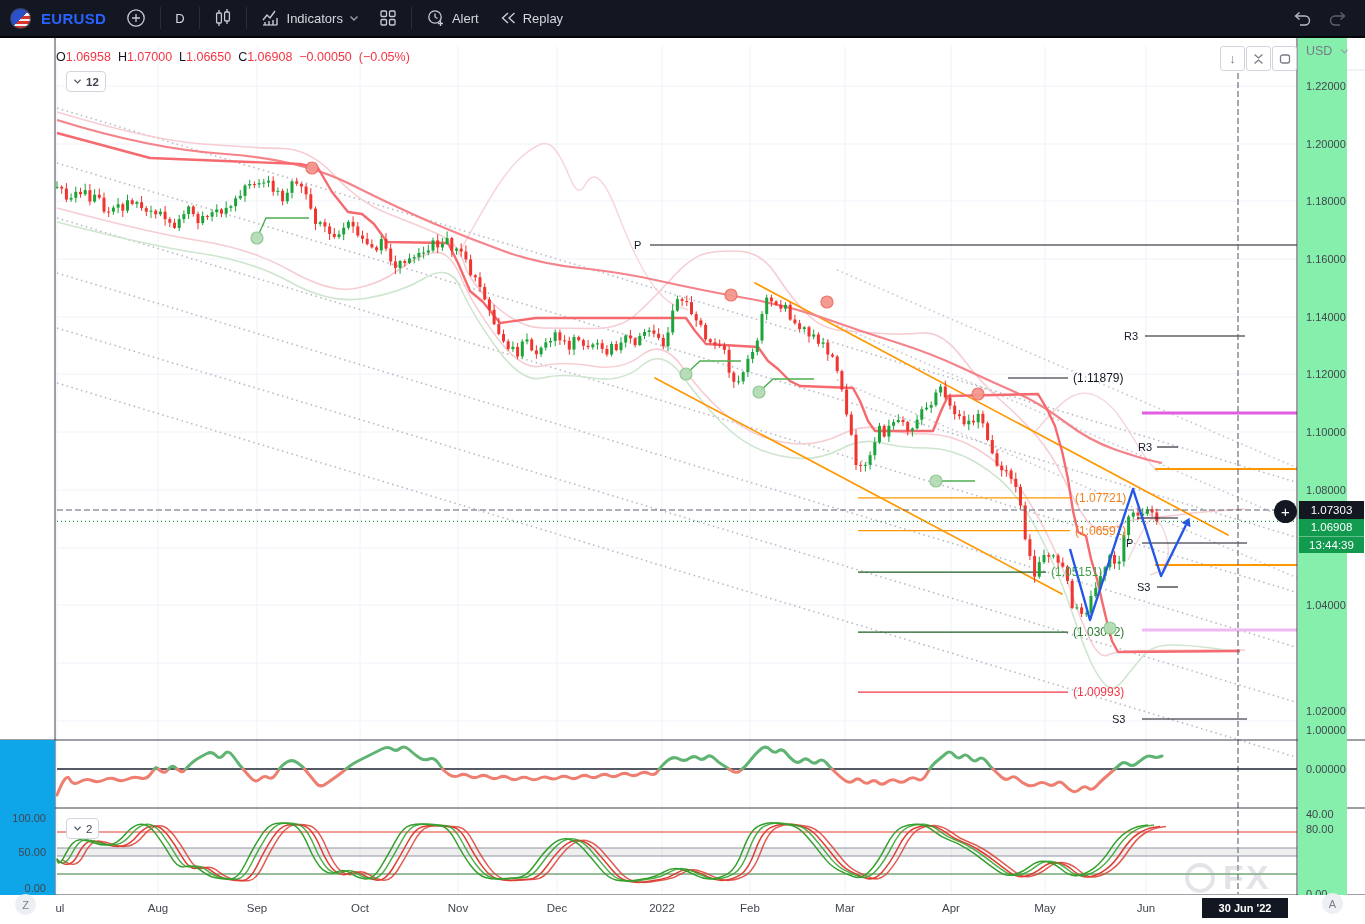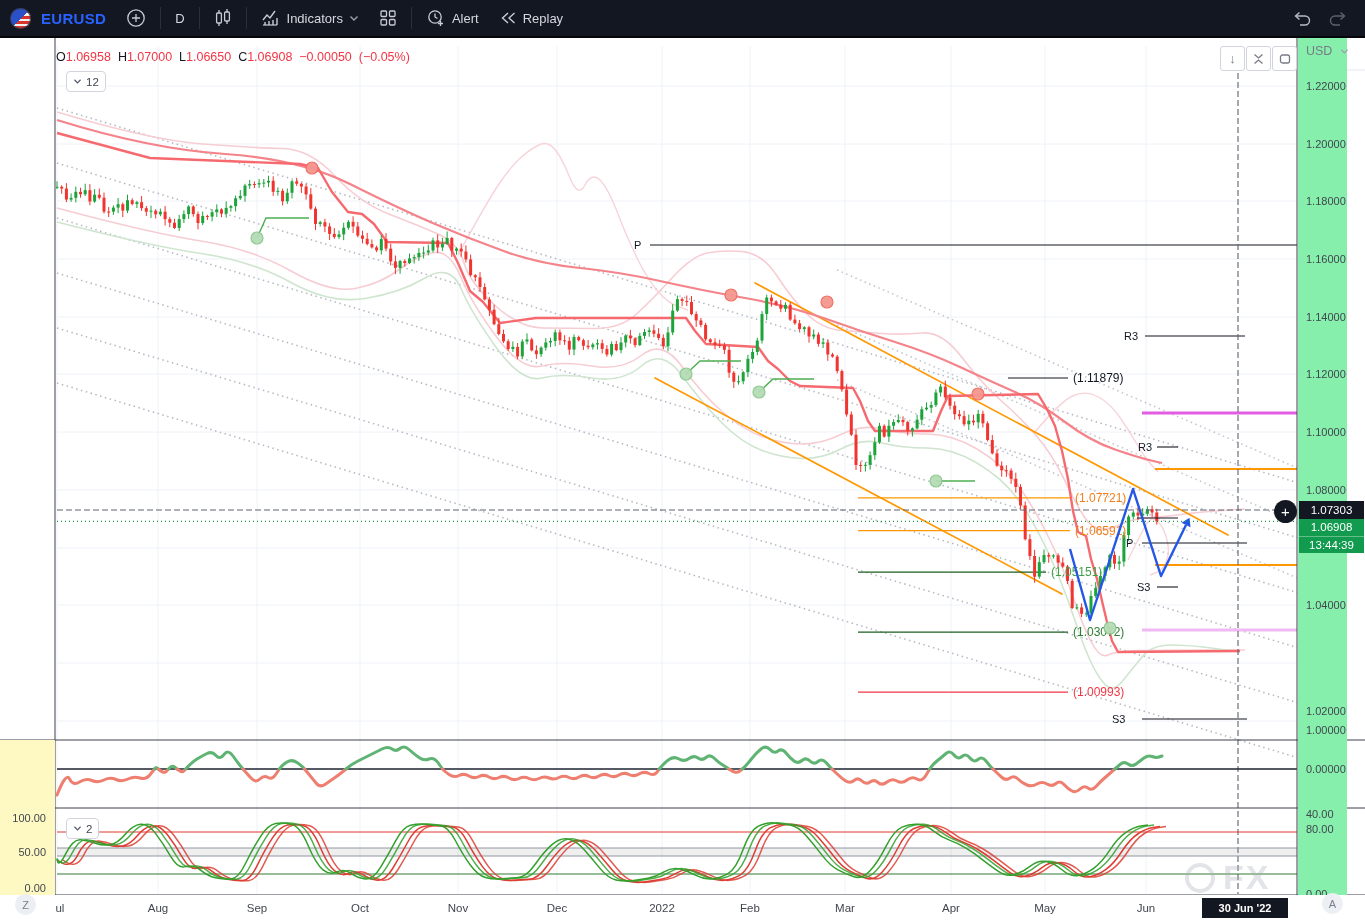--- a/index.html
+++ b/index.html
@@ -28,21 +28,21 @@
   
   #legend{position:absolute;left:56px;top:50px;font-size:12.5px;z-index:30;white-space:nowrap;}
   #legend .k{color:#131722;}
   #legend .v{color:#f23645;}
   
   #price-axis{position:absolute;left:1298px;top:38px;width:49px;height:857px;background:#86efac;z-index:20;}
   #axis-currency{position:absolute;left:8px;top:6px;display:flex;align-items:center;gap:8px;color:#787b86;
     font-size:12.5px;width:50px;border-bottom:0;cursor:pointer;}
   .tick{position:absolute;left:8px;font-size:11px;color:#42464f;}
   .l-tick{position:absolute;right:9px;font-size:11px;color:#42464f;text-align:right;}
-  #left-scale{position:absolute;left:0;top:740px;width:55px;height:155px;background:#fef9c3;z-index:20;}
+  #left-scale{position:absolute;left:0;top:740px;width:55px;height:155px;background:#0ea5e9;z-index:20;}
   .price-badge{position:absolute;left:1299px;width:65px;z-index:25;text-align:center;color:#fff;}
   #crosshair-badge{top:501px;height:18px;background:#131722;font-size:11.5px;line-height:18px;}
   #last-badge{top:519px;height:34px;background:#129a4e;font-size:11.5px;}
   #last-badge .row{height:17px;line-height:17px;}
   #last-badge .row+.row{border-top:1px solid rgba(255,255,255,.35);}
   
   #time-axis{position:absolute;left:0;top:895px;width:1365px;height:29px;background:#fff;z-index:20;}
   #month-strip{position:absolute;left:55px;top:0;width:1243px;height:29px;overflow:hidden;}
   .month{position:absolute;top:7px;width:60px;margin-left:-30px;text-align:center;font-size:11.5px;color:#42464f;}
   #date-badge{position:absolute;top:3px;height:20px;width:86px;margin-left:-43px;background:#131722;color:#fff;
@@ -759,21 +759,21 @@
 
   <div id="legend">
     <span class="k">O</span><span class="v">1.06958</span>&nbsp;
     <span class="k">H</span><span class="v">1.07000</span>&nbsp;
     <span class="k">L</span><span class="v">1.06650</span>&nbsp;
     <span class="k">C</span><span class="v">1.06908</span>&nbsp;
     <span class="v">−0.00050</span>&nbsp;
     <span class="v">(−0.05%)</span>
   </div>
 
-  <div class="mini-badge" style="left:66px;top:71px;">
+  <div class="mini-badge" style="left:66px;top:71px;font-weight:bold;">
     <svg width="9" height="7" viewBox="0 0 10 8">
         <path d="M1.5 2L5 5.5 8.5 2" stroke="#555a66" stroke-width="1.4" fill="none"></path>
       </svg>
     <span>12</span>
   </div>
 
   <div class="mini-badge" style="left:66px;top:818px;">
     <svg width="9" height="7" viewBox="0 0 10 8">
         <path d="M1.5 2L5 5.5 8.5 2" stroke="#555a66" stroke-width="1.4" fill="none"></path>
       </svg>

